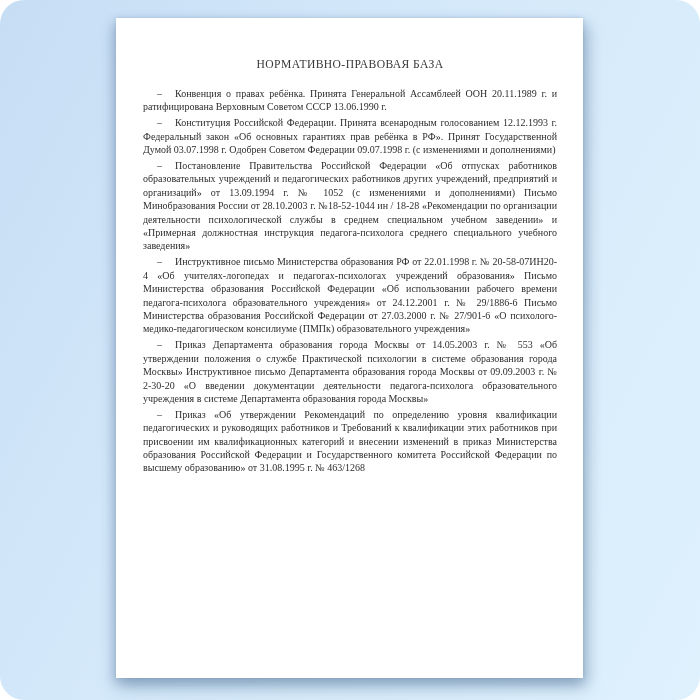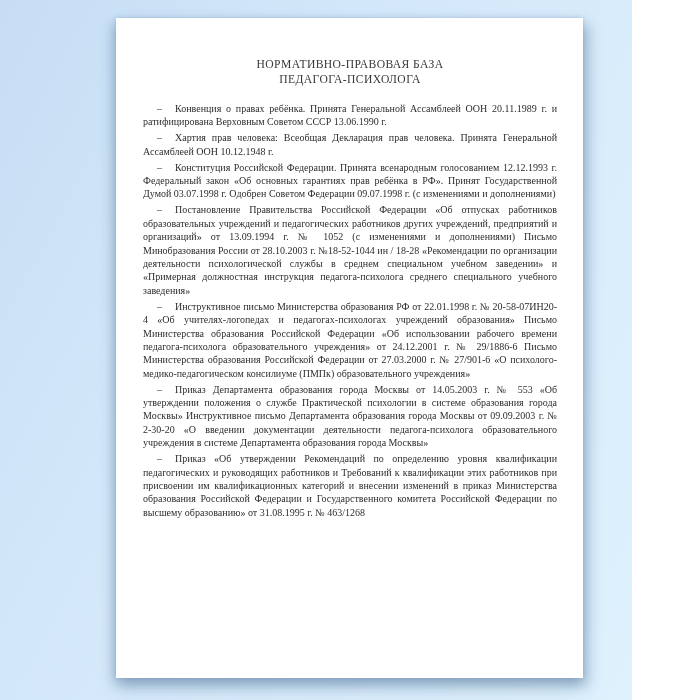--- a/index.html
+++ b/index.html
@@ -4,23 +4,24 @@
 <style>
   html, body {
     margin: 0;
     padding: 0;
     width: 700px;
     height: 700px;
     overflow: hidden;
   }
   .canvas {
     position: relative;
-    width: 632px;
+    width: 700px;
     height: 700px;
     background: linear-gradient(118deg, #c6ddf4 0%, #d2e7f9 35%, #d9edfb 70%, #def1fd 100%);
+    border-radius: 24px;
   }
   .sheet {
     position: absolute;
     left: 116px;
     top: 18px;
     width: 467px;
     height: 660px;
     background: #ffffff;
     box-sizing: border-box;
     padding: 39px 26px 0 27px;
@@ -53,25 +54,23 @@
     padding-right: 13px;
   }
 </style>
 </head>
 <body>
 
 <div class="canvas">
   <div class="sheet">
     <div class="doc-title">
       <div>НОРМАТИВНО-ПРАВОВАЯ БАЗА</div>
-      <div>ПЕДАГОГА-ПСИХОЛОГА</div>
     </div>
     <div class="doc-body" id="paragraphs">
         <p class="para"><span class="dash">–</span>Конвенция о правах ребёнка. Принята Генеральной Ассамблеей ООН 20.11.1989 г. и ратифицирована Верховным Советом СССР 13.06.1990 г.</p>
-        <p class="para"><span class="dash">–</span>Хартия прав человека: Всеобщая Декларация прав человека. Принята Генеральной Ассамблеей ООН 10.12.1948 г.</p>
         <p class="para"><span class="dash">–</span>Конституция Российской Федерации. Принята всенародным голосованием 12.12.1993 г. Федеральный закон «Об основных гарантиях прав ребёнка в РФ». Принят Государственной Думой 03.07.1998 г. Одобрен Советом Федерации 09.07.1998 г. (с изменениями и дополнениями)</p>
         <p class="para"><span class="dash">–</span>Постановление Правительства Российской Федерации «Об отпусках работников образовательных учреждений и педагогических работников других учреждений, предприятий и организаций» от 13.09.1994 г. № 1052 (с изменениями и дополнениями) Письмо Минобразования России от 28.10.2003 г. №18-52-1044 ин / 18-28 «Рекомендации по организации деятельности психологической службы в среднем специальном учебном заведении» и «Примерная должностная инструкция педагога-психолога среднего специального учебного заведения»</p>
         <p class="para"><span class="dash">–</span>Инструктивное письмо Министерства образования РФ от 22.01.1998 г. № 20-58-07ИН20-4 «Об учителях-логопедах и педагогах-психологах учреждений образования» Письмо Министерства образования Российской Федерации «Об использовании рабочего времени педагога-психолога образовательного учреждения» от 24.12.2001 г. № 29/1886-6 Письмо Министерства образования Российской Федерации от 27.03.2000 г. № 27/901-6 «О психолого-медико-педагогическом консилиуме (ПМПк) образовательного учреждения»</p>
         <p class="para"><span class="dash">–</span>Приказ Департамента образования города Москвы от 14.05.2003 г. № 553 «Об утверждении положения о службе Практической психологии в системе образования города Москвы» Инструктивное письмо Департамента образования города Москвы от 09.09.2003 г. № 2-30-20 «О введении документации деятельности педагога-психолога образовательного учреждения в системе Департамента образования города Москвы»</p>
         <p class="para"><span class="dash">–</span>Приказ «Об утверждении Рекомендаций по определению уровня квалификации педагогических и руководящих работников и Требований к квалификации этих работников при присвоении им квалификационных категорий и внесении изменений в приказ Министерства образования Российской Федерации и Государственного комитета Российской Федерации по высшему образованию» от 31.08.1995 г. № 463/1268</p>
       </div>
   </div>
 </div>
 
 </body></html>

